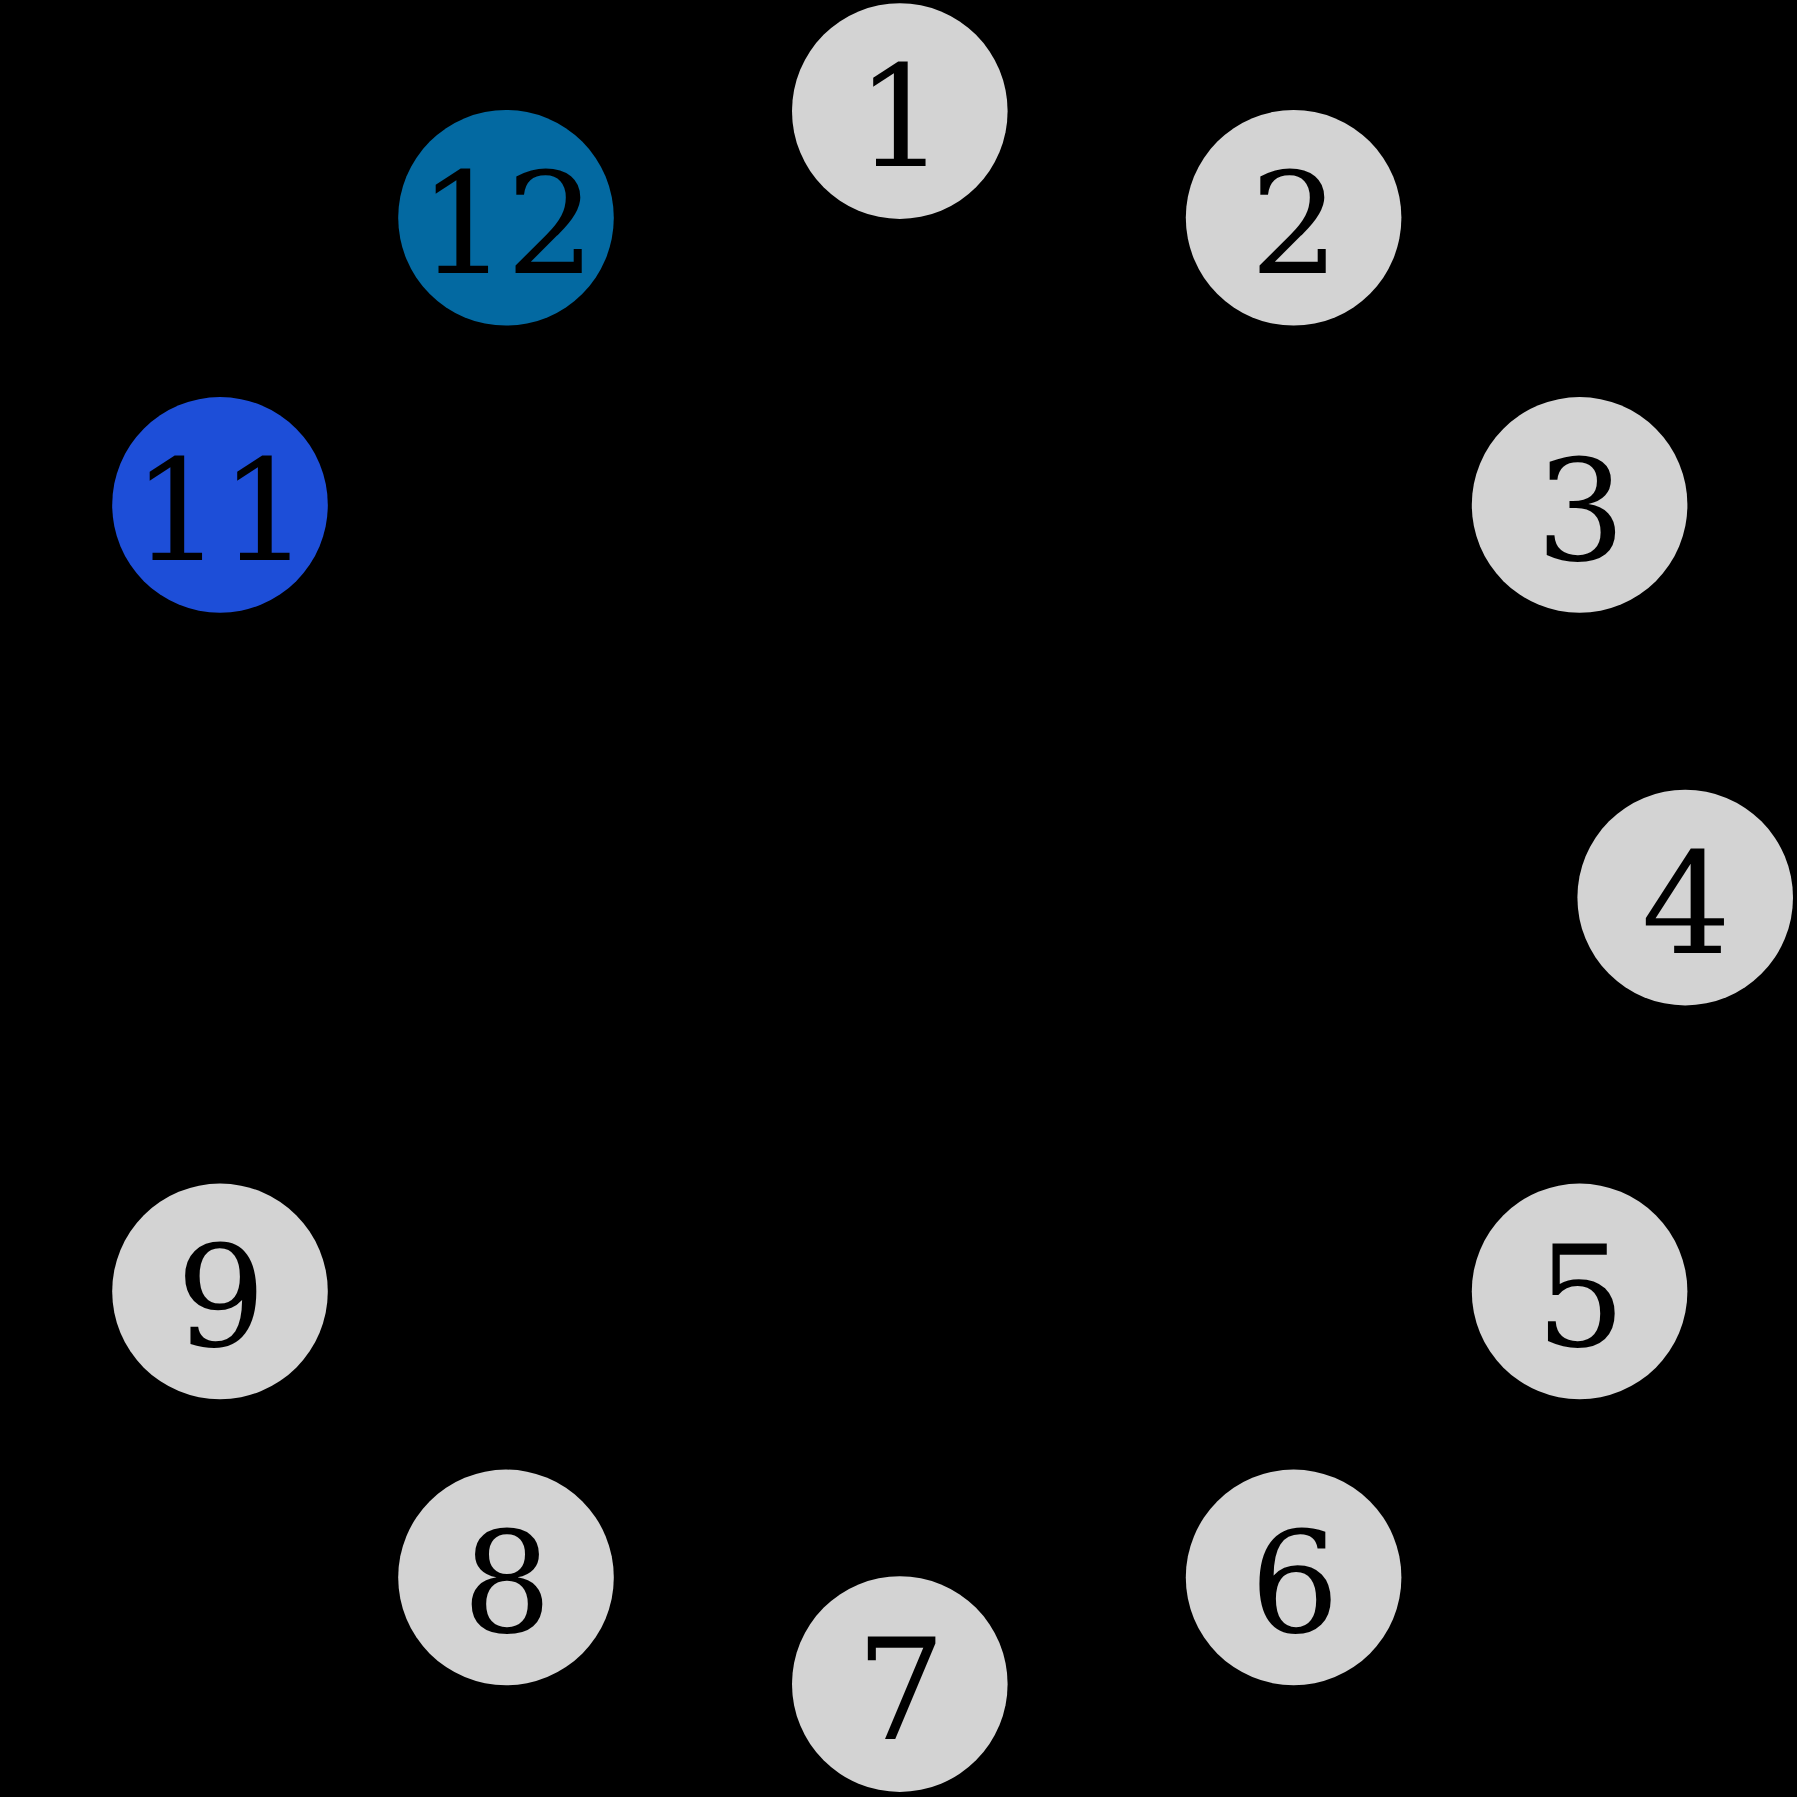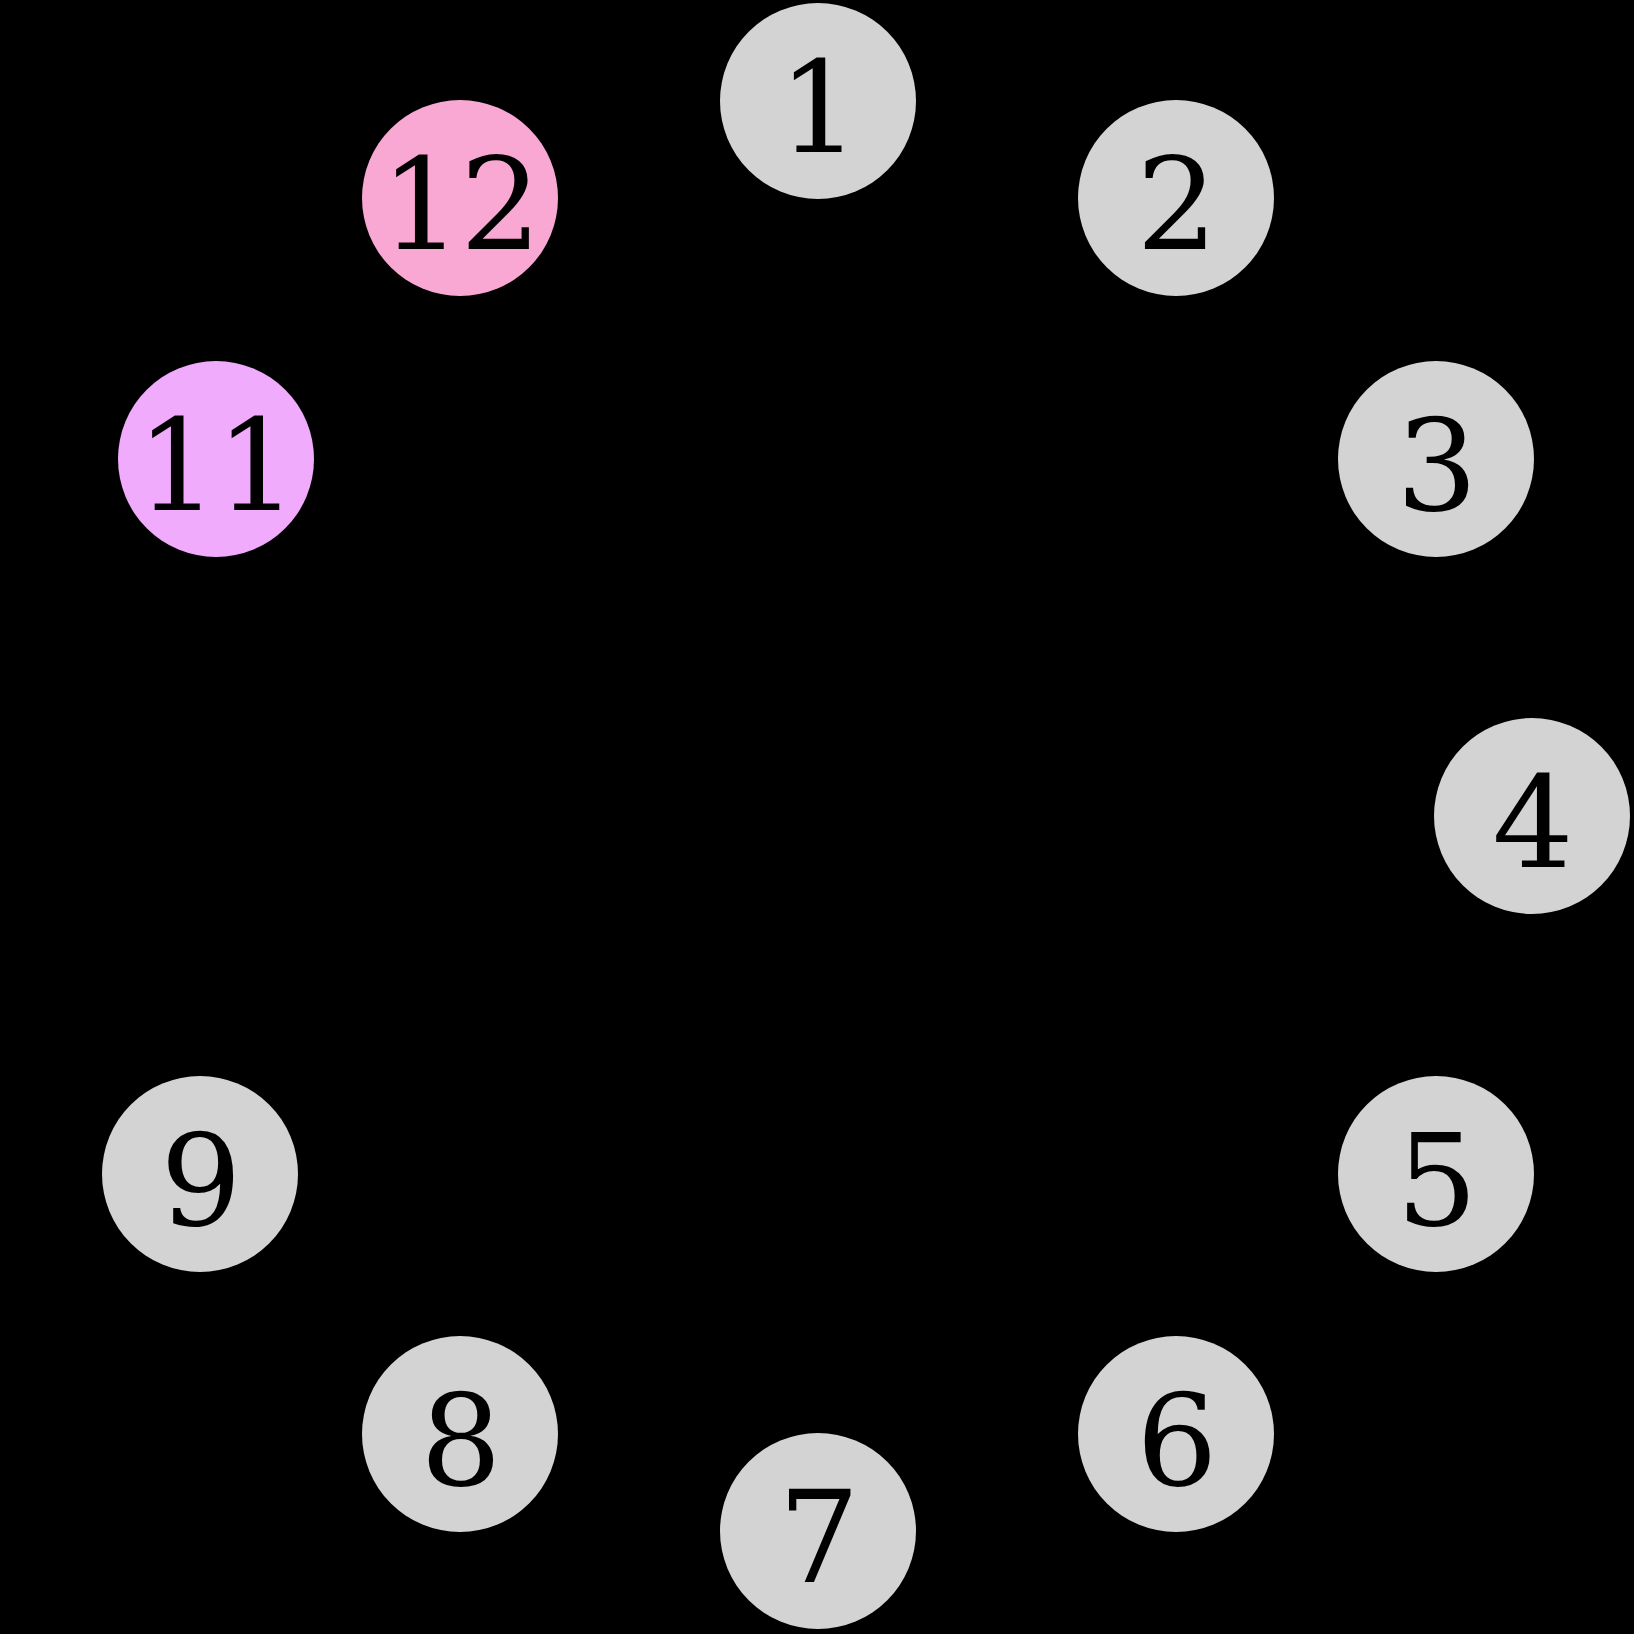--- a/index.html
+++ b/index.html
@@ -59,19 +59,19 @@
     </div>
     <div class="node" style="left: 818px; top: 1531px; width: 196px; height: 196px; background: rgb(211, 211, 211); color: rgb(0, 0, 0);">
       <span class="node-label">7</span>
     </div>
     <div class="node" style="left: 460px; top: 1434px; width: 196px; height: 196px; background: rgb(211, 211, 211); color: rgb(0, 0, 0);">
       <span class="node-label">8</span>
     </div>
     <div class="node" style="left: 200px; top: 1174px; width: 196px; height: 196px; background: rgb(211, 211, 211); color: rgb(0, 0, 0);">
       <span class="node-label">9</span>
     </div>
-    <div class="node" style="left: 216px; top: 459px; width: 196px; height: 196px; background: #f0abfc; color: rgb(0, 0, 0);">
+    <div class="node" style="left: 200px; top: 459px; width: 196px; height: 196px; background: #1d4ed8; color: rgb(0, 0, 0);">
       <span class="node-label">11</span>
     </div>
-    <div class="node" style="left: 460px; top: 198px; width: 196px; height: 196px; background: #f9a8d4; color: rgb(0, 0, 0);">
+    <div class="node" style="left: 460px; top: 198px; width: 196px; height: 196px; background: #0369a1; color: rgb(0, 0, 0);">
       <span class="node-label">12</span>
     </div>
   </div>
 
 </body></html>

